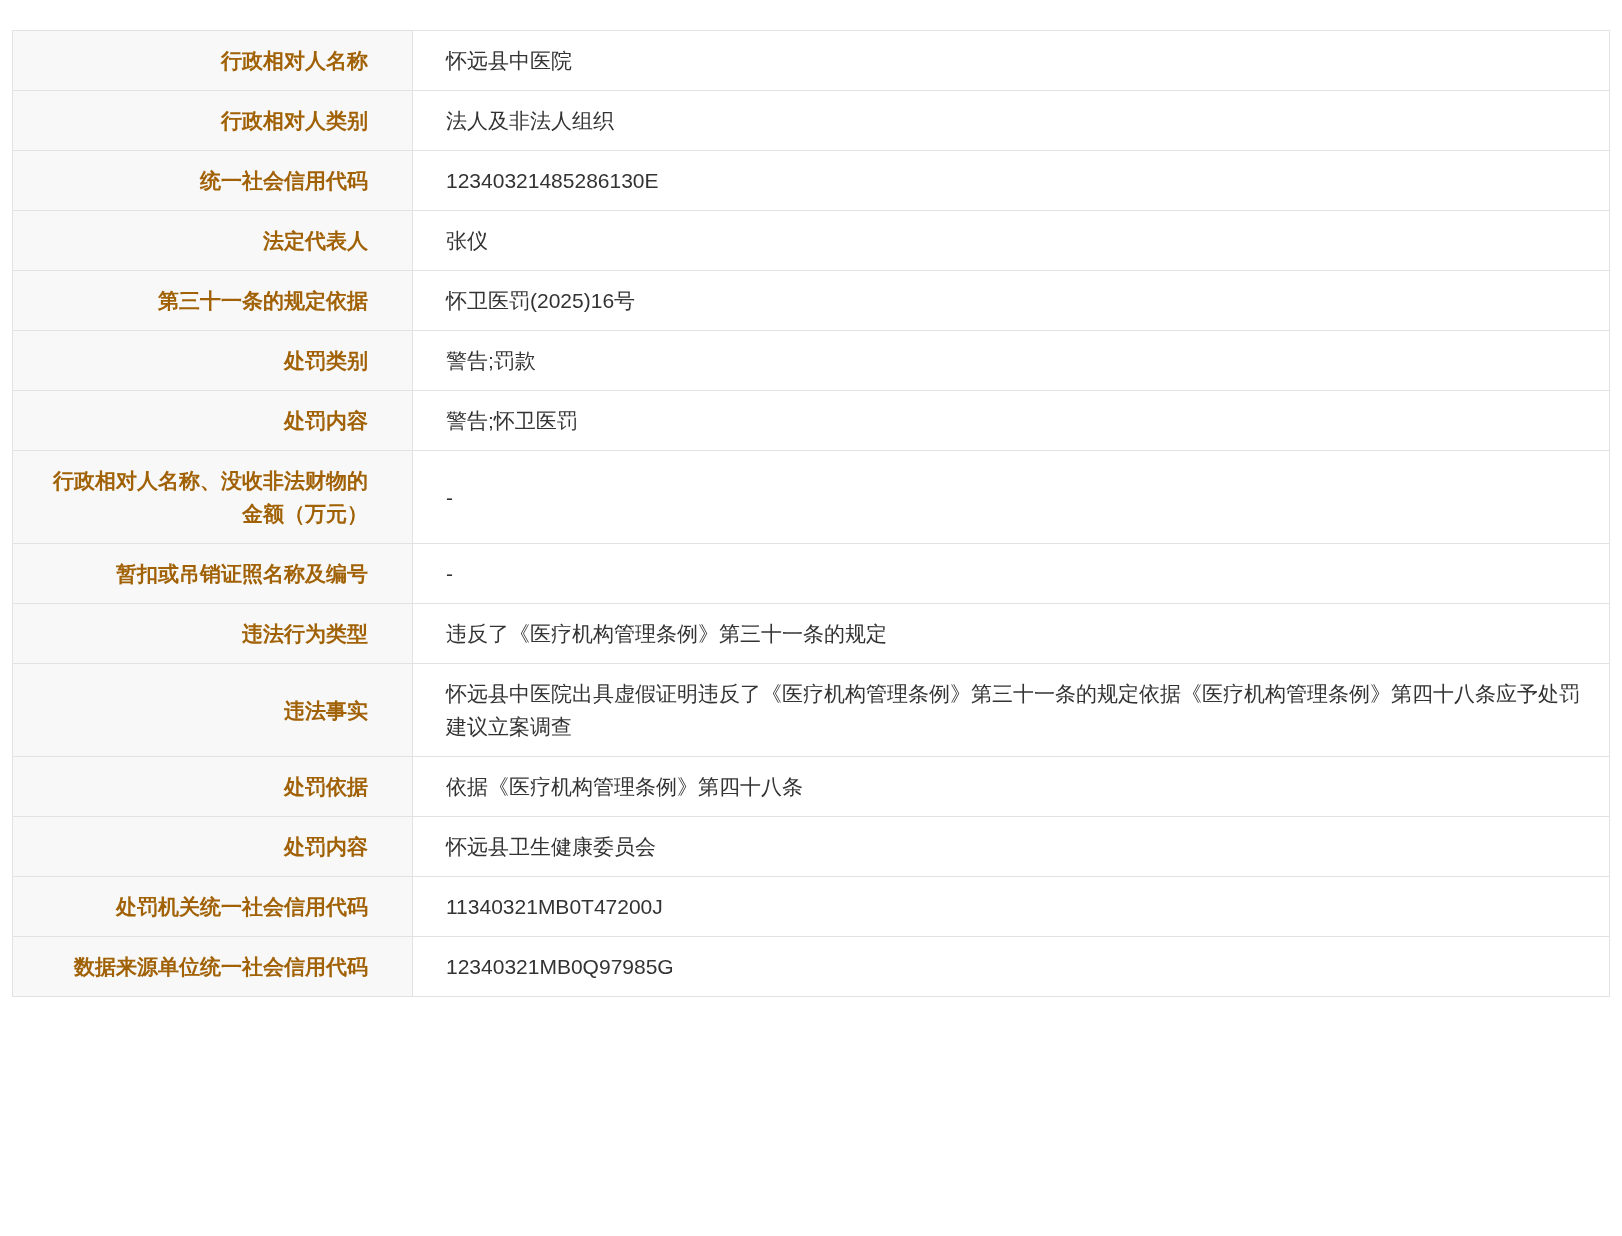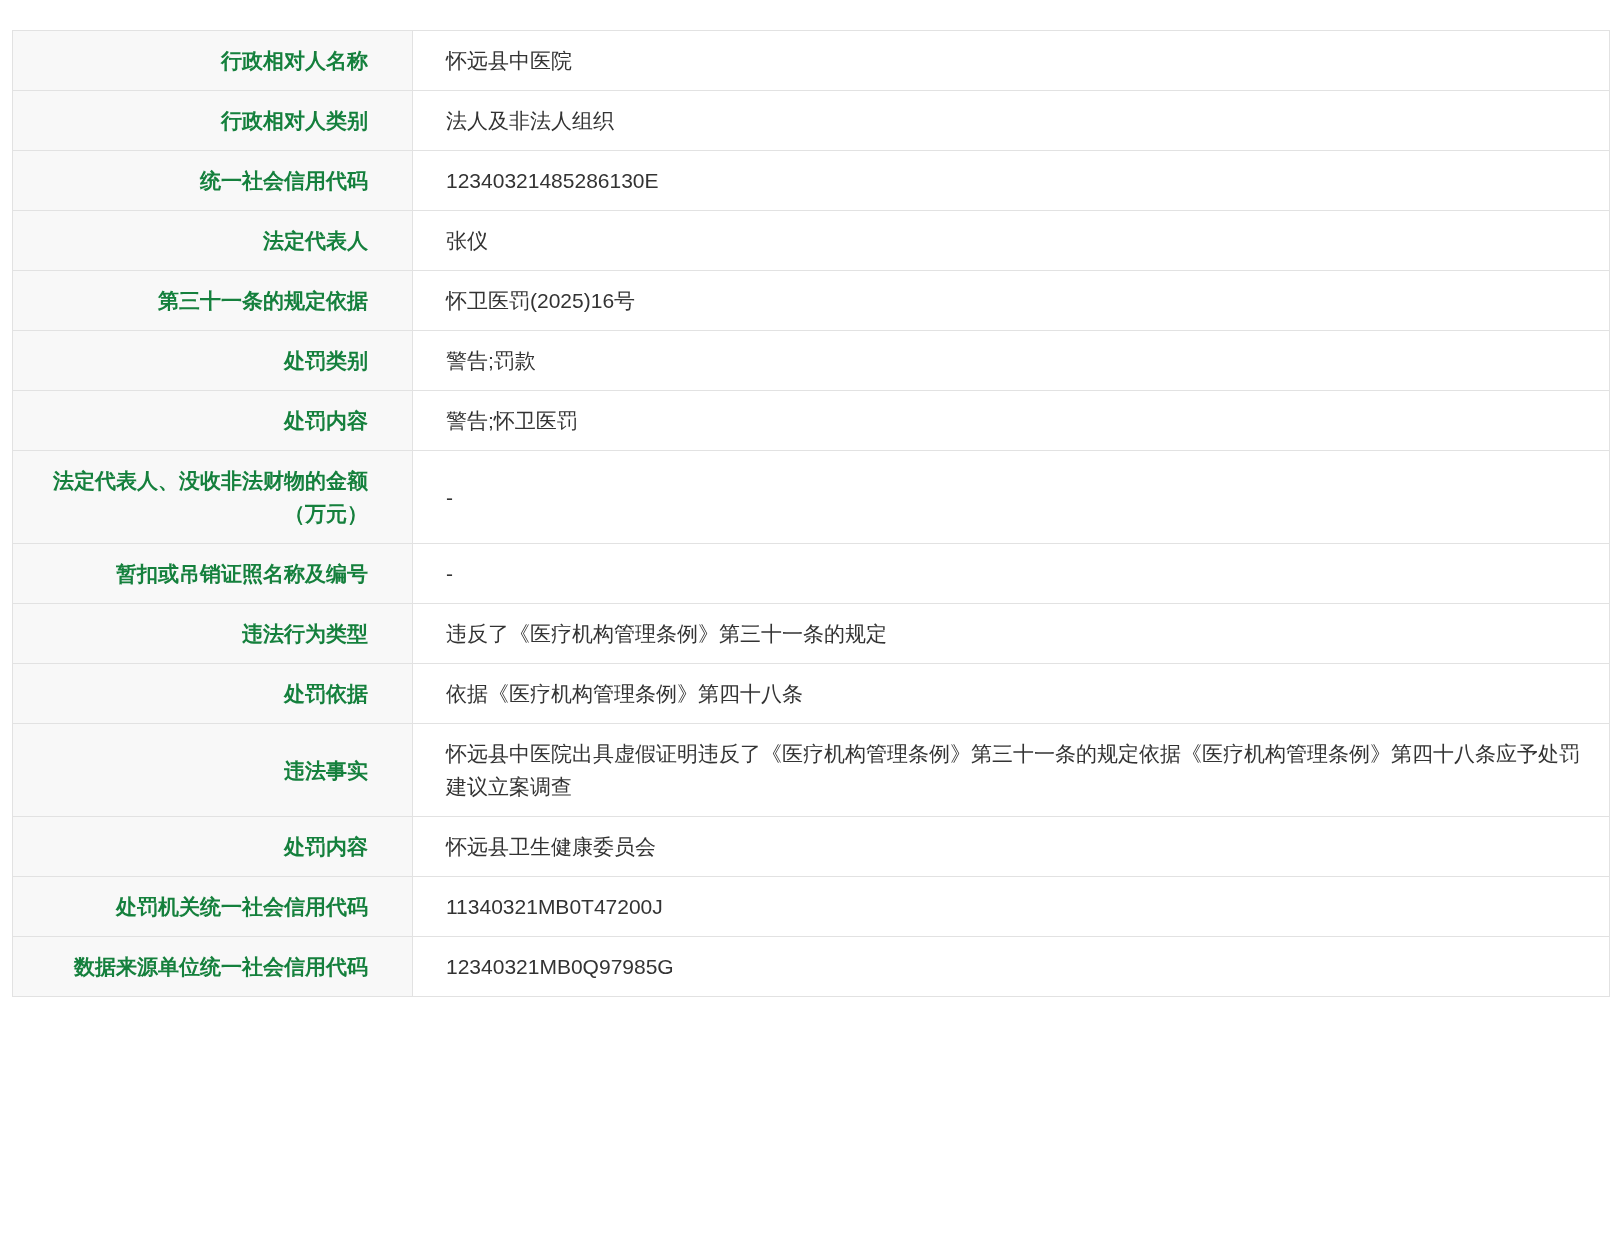--- a/index.html
+++ b/index.html
@@ -30,21 +30,21 @@
     vertical-align: middle;
     box-sizing: border-box;
     word-break: break-all;
   }
   table.penalty-table th {
     width: 400px;
     background: #f8f8f8;
     text-align: right;
     font-weight: bold;
     padding: 13px 44px 13px 20px;
-    color: #15803d;
+    color: #a16207;
   }
   table.penalty-table td {
     background: #ffffff;
     text-align: left;
     font-weight: normal;
     padding: 13px 26px 13px 33px;
     color: #333333;
   }
 </style>
 </head>
@@ -75,38 +75,38 @@
         </tr>
         <tr>
           <th>处罚类别</th>
           <td>警告;罚款</td>
         </tr>
         <tr>
           <th>处罚内容</th>
           <td>警告;怀卫医罚</td>
         </tr>
         <tr>
-          <th>法定代表人、没收非法财物的金额（万元）</th>
+          <th>行政相对人名称、没收非法财物的金额（万元）</th>
           <td>-</td>
         </tr>
         <tr>
           <th>暂扣或吊销证照名称及编号</th>
           <td>-</td>
         </tr>
         <tr>
           <th>违法行为类型</th>
           <td>违反了《医疗机构管理条例》第三十一条的规定</td>
         </tr>
         <tr>
+          <th>违法事实</th>
+          <td>怀远县中医院出具虚假证明违反了《医疗机构管理条例》第三十一条的规定依据《医疗机构管理条例》第四十八条应予处罚建议立案调查</td>
+        </tr>
+        <tr>
           <th>处罚依据</th>
           <td>依据《医疗机构管理条例》第四十八条</td>
-        </tr>
-        <tr>
-          <th>违法事实</th>
-          <td>怀远县中医院出具虚假证明违反了《医疗机构管理条例》第三十一条的规定依据《医疗机构管理条例》第四十八条应予处罚建议立案调查</td>
         </tr>
         <tr>
           <th>处罚内容</th>
           <td>怀远县卫生健康委员会</td>
         </tr>
         <tr>
           <th>处罚机关统一社会信用代码</th>
           <td>11340321MB0T47200J</td>
         </tr>
         <tr>

